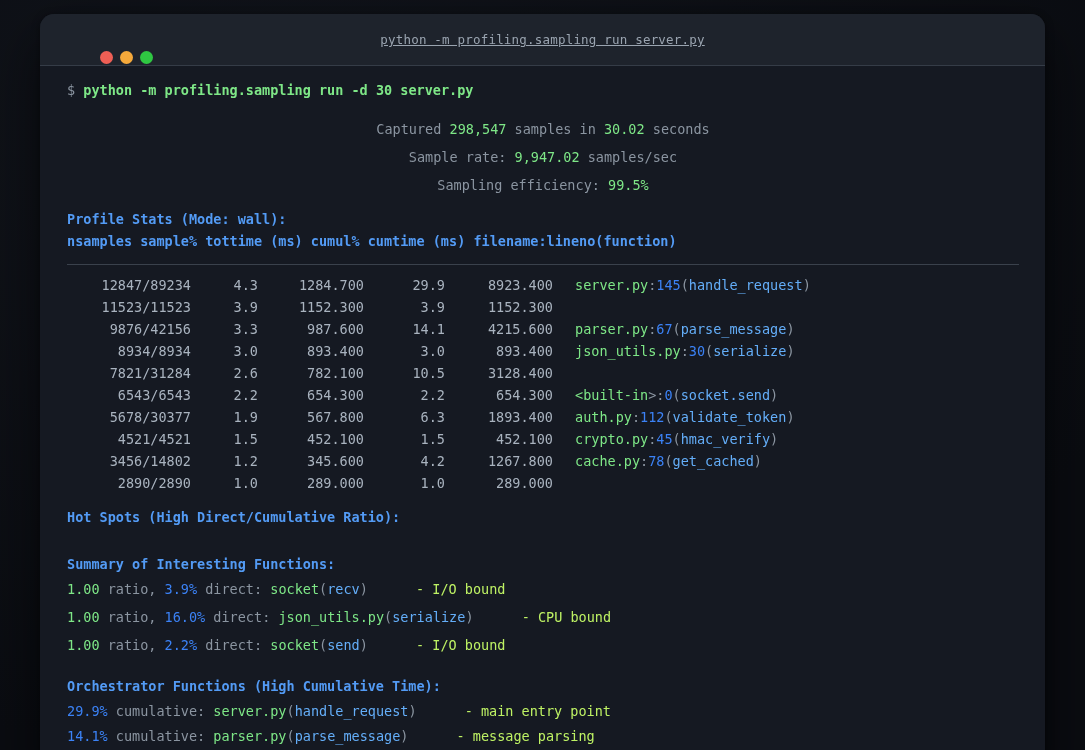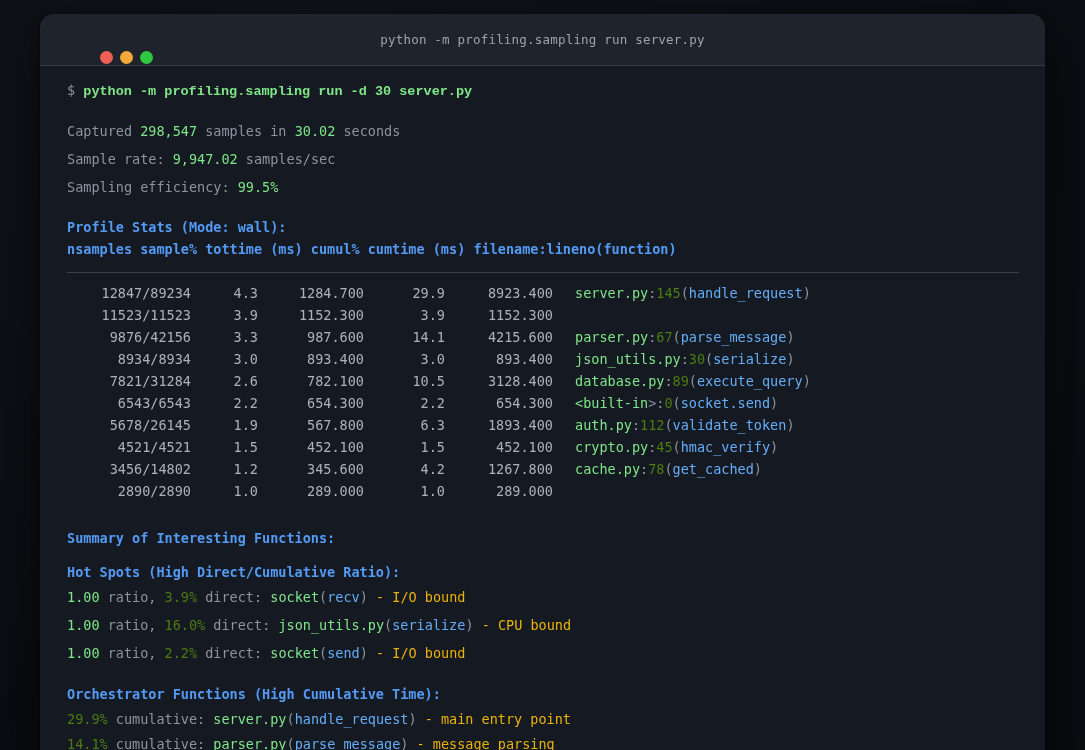--- a/index.html
+++ b/index.html
@@ -16,37 +16,37 @@
   .titlebar {
     height:52px; background:#1e232c; border-radius:14px 14px 0 0;
     border-bottom:1px solid #353c47; position:relative;
     display:flex; align-items:center; justify-content:center;
   }
   .dots { position:absolute; left:60px; top:37px; display:flex; gap:7px; }
   .dot { width:13px; height:13px; border-radius:50%; cursor:pointer; }
   .dot.red    { background:#ee5f55; }
   .dot.yellow { background:#f5a93b; }
   .dot.green  { background:#2fc742; }
-  .title { color:#9aa4b0; font-size:12.5px; letter-spacing:.2px; }
+  .title { color:#9aa4b0; font-size:12.5px; letter-spacing:.2px;text-decoration:underline; }
 
   .term {
     padding:13px 26px 0 27px;
     font-size:13.5px; color:#a9b3bf;
   }
   .gray   { color:#8b95a1; }
   .green  { color:#7ee787; }
-  .orange { color:#4d7c0f; }
+  .orange { color:#3b82f6; }
   .blue   { color:#64aef9; }
   .hblue  { color:#539bf5; font-weight:bold; }
-  .bright { color:#eab308; }
-  .bold   { font-weight:bold;font-family:Liberation Mono, monospace; }
+  .bright { color:#bef264;margin-left:40px; }
+  .bold   { font-weight:bold; }
 
   .cmdline  { line-height:22px; margin-bottom:14px; white-space:pre-wrap; }
-  .statline { line-height:28px; white-space:pre-wrap; }
-  .heading  { line-height:22px; margin-top:15px; }
+  .statline { line-height:28px; white-space:pre-wrap;text-align:center; }
+  .heading  { line-height:22px; margin-top:9px; }
   .colhead  { line-height:22px; }
   .rule { height:1px; background:#3a414c; margin:12px 0 9px; }
 
   .trow { display:grid; grid-template-columns:124px 67px 106px 81px 108px 1fr; line-height:22px; }
   .trow .num { text-align:right; }
   .trow .fn  { padding-left:22px; white-space:nowrap; }
 
   .sumhead   { margin-top:25px; }
   .subhead   { margin-top:12px; }
   .hotline   { line-height:28px; white-space:pre-wrap; }
@@ -112,32 +112,31 @@
           <span class="num">3.0</span>
           <span class="num">893.400</span>
           <span class="fn"><span class="green">json_utils.py</span><span class="gray">:</span><span class="orange">30</span><span class="gray">(</span><span class="blue">serialize</span><span class="gray">)</span></span>
         </div>
       <div class="trow">
           <span class="num">7821/31284</span>
           <span class="num">2.6</span>
           <span class="num">782.100</span>
           <span class="num">10.5</span>
           <span class="num">3128.400</span>
-          <span class="fn"><span class="green">database.py</span><span class="gray">:</span><span class="orange">89</span><span class="gray">(</span><span class="blue">execute_query</span><span class="gray">)</span></span>
         </div>
       <div class="trow">
           <span class="num">6543/6543</span>
           <span class="num">2.2</span>
           <span class="num">654.300</span>
           <span class="num">2.2</span>
           <span class="num">654.300</span>
           <span class="fn"><span class="green">&lt;built-in</span><span class="gray">&gt;:</span><span class="orange">0</span><span class="gray">(</span><span class="blue">socket.send</span><span class="gray">)</span></span>
         </div>
       <div class="trow">
-          <span class="num">5678/26145</span>
+          <span class="num">5678/30377</span>
           <span class="num">1.9</span>
           <span class="num">567.800</span>
           <span class="num">6.3</span>
           <span class="num">1893.400</span>
           <span class="fn"><span class="green">auth.py</span><span class="gray">:</span><span class="orange">112</span><span class="gray">(</span><span class="blue">validate_token</span><span class="gray">)</span></span>
         </div>
       <div class="trow">
           <span class="num">4521/4521</span>
           <span class="num">1.5</span>
           <span class="num">452.100</span>
@@ -155,23 +154,23 @@
         </div>
       <div class="trow">
           <span class="num">2890/2890</span>
           <span class="num">1.0</span>
           <span class="num">289.000</span>
           <span class="num">1.0</span>
           <span class="num">289.000</span>
         </div>
     </div>
 
+    <div class="heading hblue subhead">Hot Spots (High Direct/Cumulative Ratio):</div>
+
     <div class="heading hblue sumhead">Summary of Interesting Functions:</div>
-
-    <div class="heading hblue subhead">Hot Spots (High Direct/Cumulative Ratio):</div>
 
     <div class="hotline"><span class="green">1.00</span> <span class="gray">ratio,</span> <span class="orange">3.9%</span> <span class="gray">direct:</span> <span class="green">socket</span><span class="gray">(</span><span class="blue">recv</span><span class="gray">)</span> <span class="bright">- I/O bound</span></div>
 
     <div class="hotline"><span class="green">1.00</span> <span class="gray">ratio,</span> <span class="orange">16.0%</span> <span class="gray">direct:</span> <span class="green">json_utils.py</span><span class="gray">(</span><span class="blue">serialize</span><span class="gray">)</span> <span class="bright">- CPU bound</span></div>
 
     <div class="hotline"><span class="green">1.00</span> <span class="gray">ratio,</span> <span class="orange">2.2%</span> <span class="gray">direct:</span> <span class="green">socket</span><span class="gray">(</span><span class="blue">send</span><span class="gray">)</span> <span class="bright">- I/O bound</span></div>
 
     <div class="heading hblue orchhead">Orchestrator Functions (High Cumulative Time):</div>
 
     <div class="orchlines">

